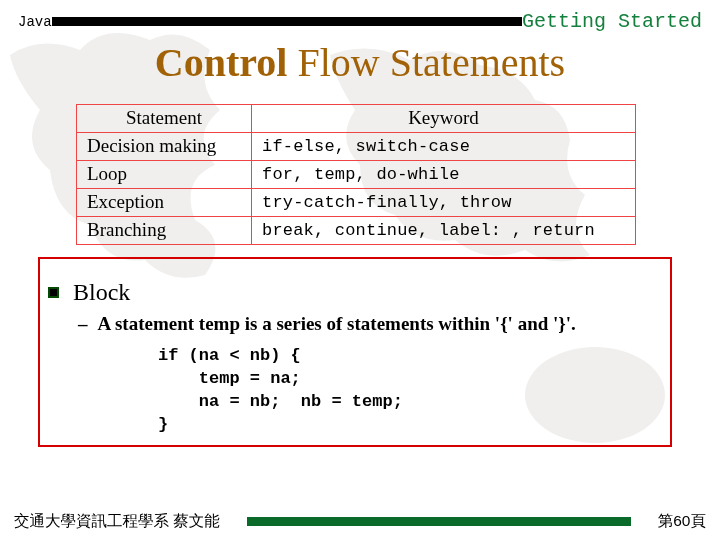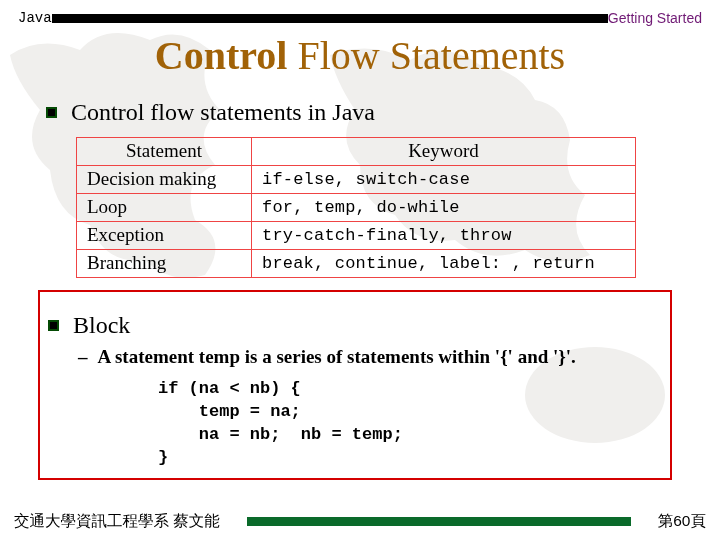--- a/index.html
+++ b/index.html
@@ -26,23 +26,23 @@
     font-size: 14px;
     color: #000;
     white-space: nowrap;
   }
   .top-bar {
     flex: 1;
     height: 9px;
     background: #000;
   }
   .top-right {
-    font-family: Liberation Sans, sans-serif;
-    font-size: 14px;
-    color: #701a75;
+    font-family: Liberation Mono, monospace;
+    font-size: 20px;
+    color: #15803d;
     white-space: nowrap;
   }
 
   
   .title {
     text-align: center;
     font-size: 40px;
     font-family: "Times New Roman", serif;
     padding: 6px 0 14px 0;
     color: #a16207;
@@ -156,24 +156,20 @@
     <div class="top-bar"></div>
     <span class="top-right">Getting Started</span>
   </div>
 
   <div class="title">
     <span class="strong">Control</span><span> Flow Statements</span>
   </div>
 
   <div class="body">
 
-    <div class="bullet-row">
-      <div class="bullet"></div>
-      <div class="bullet-text">Control flow statements in Java</div>
-    </div>
 
     <table class="tbl">
       <tbody>
           <tr>
         <td class="hd col1">Statement</td>
         <td class="hd">Keyword</td>
       </tr>
       <tr>
         <td class="col1">Decision making</td>
         <td class="kw">if-else, switch-case</td>

